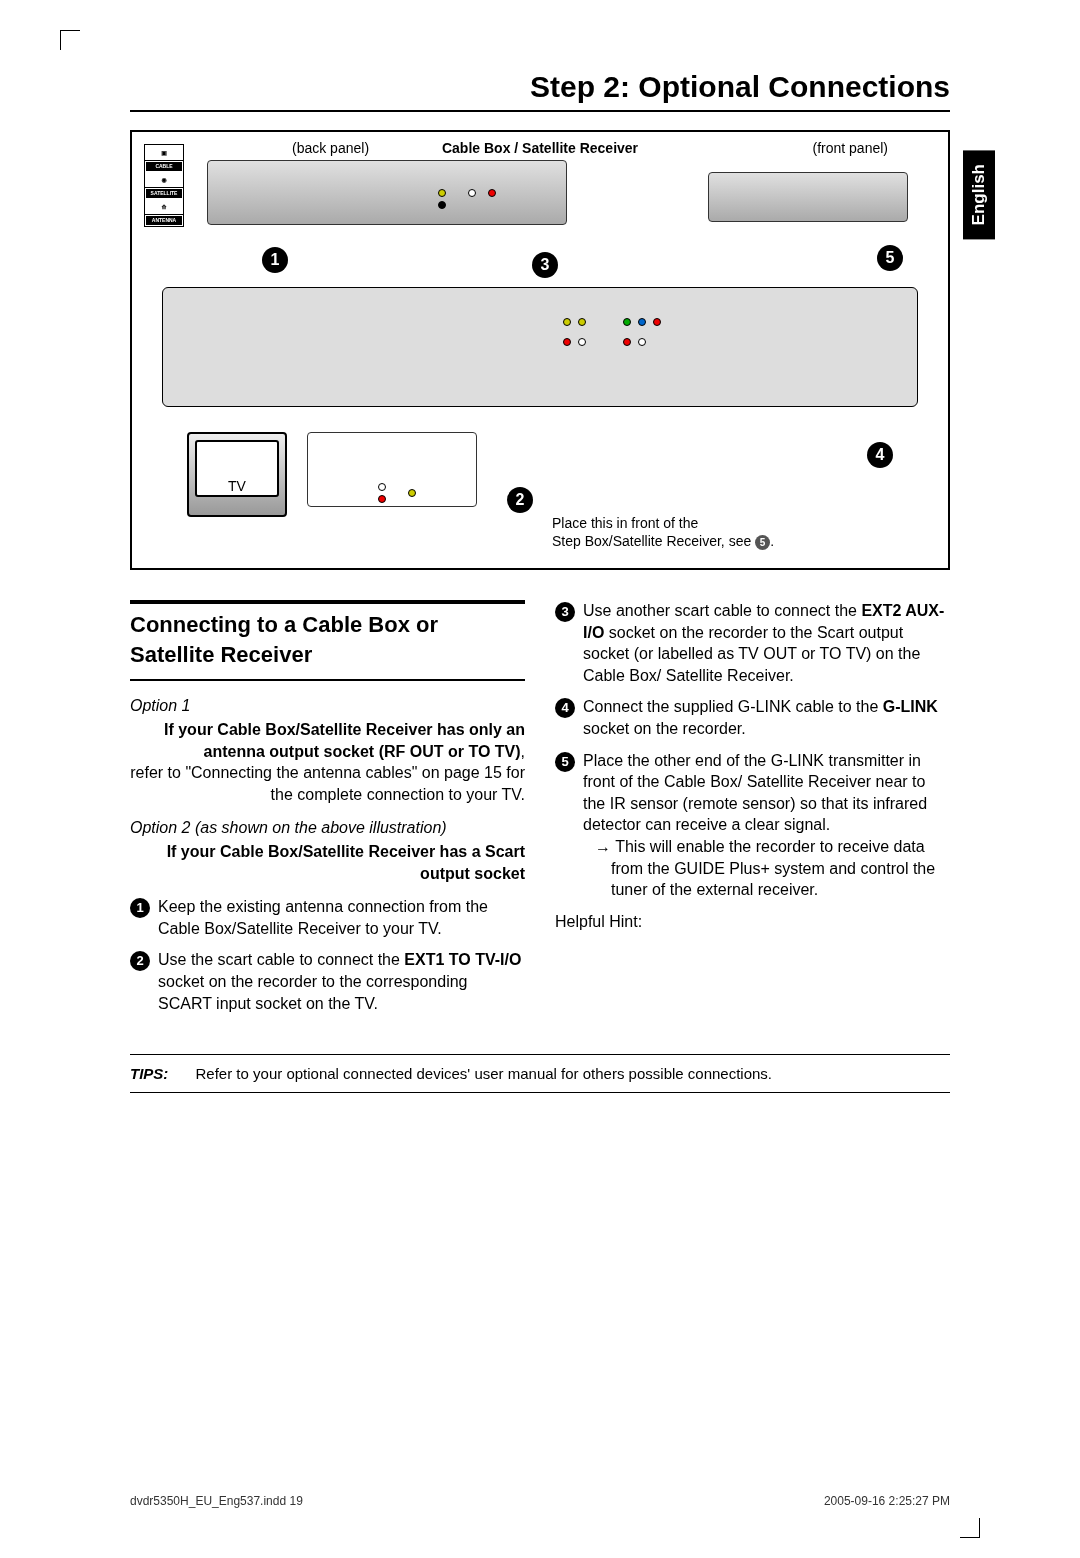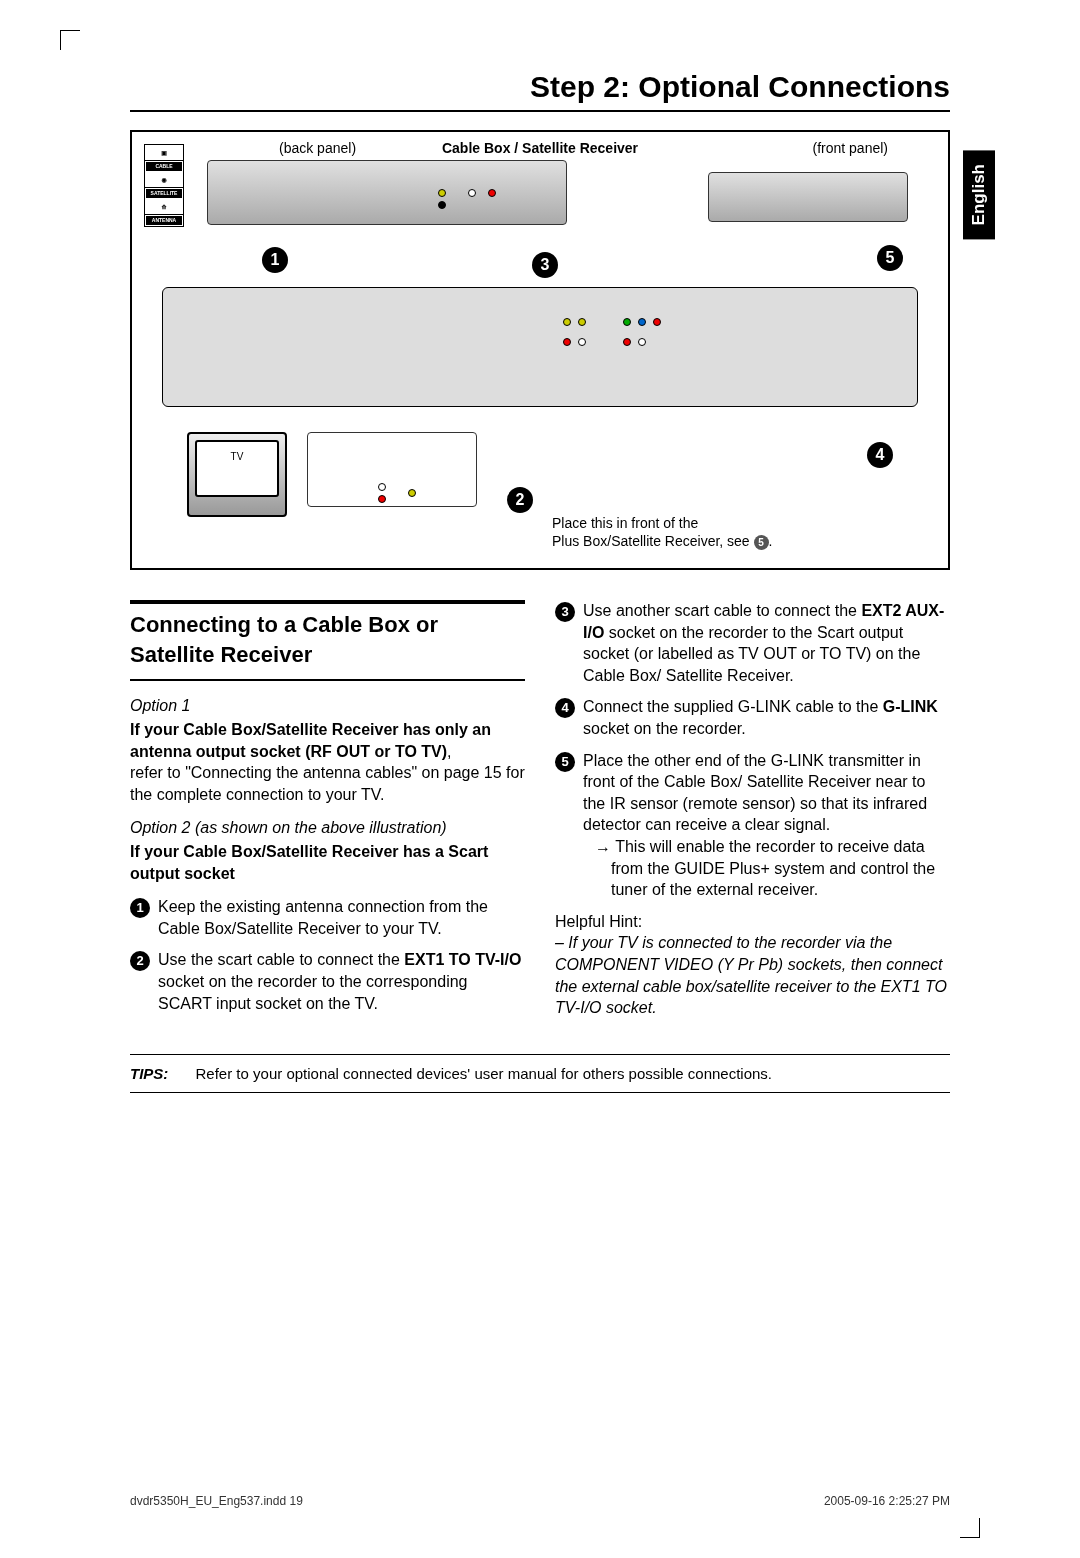--- a/index.html
+++ b/index.html
@@ -44,21 +44,21 @@
     height: 440px;
     position: relative;
     background: #fff;
     margin-bottom: 30px;
   }
   .diagram-label {
     position: absolute;
     font-size: 14px;
   }
   .diagram-title-top { top: 8px; left: 50%; transform: translateX(-50%); font-weight: bold; }
-  .diagram-backpanel { top: 8px; left: 147px; }
+  .diagram-backpanel { top: 8px; left: 160px; }
   .diagram-frontpanel { top: 8px; right: 60px; }
   .bubble {
     position: absolute;
     width: 26px; height: 26px;
     border-radius: 50%;
     background: #000;
     color: #fff;
     font-weight: bold;
     text-align: center;
     line-height: 26px;
@@ -128,21 +128,21 @@
   .section-heading {
     font-size: 22px;
     font-weight: bold;
     border-top: 4px solid #000;
     padding-top: 6px;
     border-bottom: 2px solid #000;
     padding-bottom: 10px;
     margin-bottom: 14px;
   }
   .option-label { font-style: italic; margin: 8px 0 2px; }
-  .para { margin-bottom: 12px; }
+  .para { margin-bottom: 12px; text-align: right; }
   .step-list { list-style: none; }
   .step-item {
     display: flex;
     align-items: flex-start;
     gap: 8px;
     margin-bottom: 10px;
   }
   .step-num {
     flex-shrink: 0;
     width: 20px; height: 20px;
@@ -238,38 +238,38 @@
       <div class="port-dot" style="top:50px; left:400px; background:#e00;"></div>
       <div class="port-dot" style="top:50px; left:415px; background:#fff;"></div>
       <div class="port-dot" style="top:30px; left:460px; background:#0a0;"></div>
       <div class="port-dot" style="top:30px; left:475px; background:#06c;"></div>
       <div class="port-dot" style="top:30px; left:490px; background:#e00;"></div>
       <div class="port-dot" style="top:50px; left:460px; background:#e00;"></div>
       <div class="port-dot" style="top:50px; left:475px; background:#fff;"></div>
     </div>
 
     <div class="tv-box" style="top:300px; left:55px; width:100px; height:85px;">
-      <div class="tv-screen" style="top:6px; left:6px; right:6px; bottom:18px; text-align:center; font-size:10px; padding-top:9px;">TV</div>
+      <div class="tv-screen" style="top:6px; left:6px; right:6px; bottom:18px; text-align:center; font-size:14px; padding-top:36px;">TV</div>
     </div>
 
     <div class="diag-device" style="top:300px; left:175px; width:170px; height:75px; background:#fff;">
       <div class="port-dot" style="top:50px; left:70px; background:#fff;"></div>
       <div class="port-dot" style="top:62px; left:70px; background:#e00;"></div>
       <div class="port-dot" style="top:56px; left:100px; background:#cc0;"></div>
     </div>
 
     <div class="bubble" style="top:115px; left:130px;">1</div>
     <div class="bubble" style="top:120px; left:400px;">3</div>
     <div class="bubble" style="top:113px; right:45px;">5</div>
     <div class="bubble" style="top:355px; left:375px;">2</div>
     <div class="bubble" style="top:310px; right:55px;">4</div>
 
     <div class="diag-note" style="bottom:18px; left:420px;">
       <span>Place this in front of the</span><br>
-      <span>Plus Box/Satellite Receiver, see</span>
+      <span>Step Box/Satellite Receiver, see</span>
       <span class="callout-circle">5</span><span>.</span>
     </div>
   </div>
 
   <div class="columns">
     <div class="col">
       <h2 class="section-heading">Connecting to a Cable Box or Satellite Receiver</h2>
 
       <div class="option-label">Option 1</div>
       <div class="para">
@@ -305,21 +305,20 @@
         <li class="step-item">
           <span class="step-num">5</span>
           <span>
             <span>Place the other end of the G-LINK transmitter in front of the Cable Box/ Satellite Receiver near to the IR sensor (remote sensor) so that its infrared detector can receive a clear signal.</span>
             <div class="arrow-line">→ This will enable the recorder to receive data from the GUIDE Plus+ system and control the tuner of the external receiver.</div>
           </span>
         </li>
       </ul>
 
       <div class="hint-heading">Helpful Hint:</div>
-      <div class="hint-text">– If your TV is connected to the recorder via the COMPONENT VIDEO (Y Pr Pb) sockets, then connect the external cable box/satellite receiver to the EXT1 TO TV-I/O socket.</div>
     </div>
   </div>
 
   <div class="tips-bar">
     <span class="tl">TIPS:</span>
     <span>Refer to your optional connected devices' user manual for others possible connections.</span>
   </div>
 
 </div>
 

